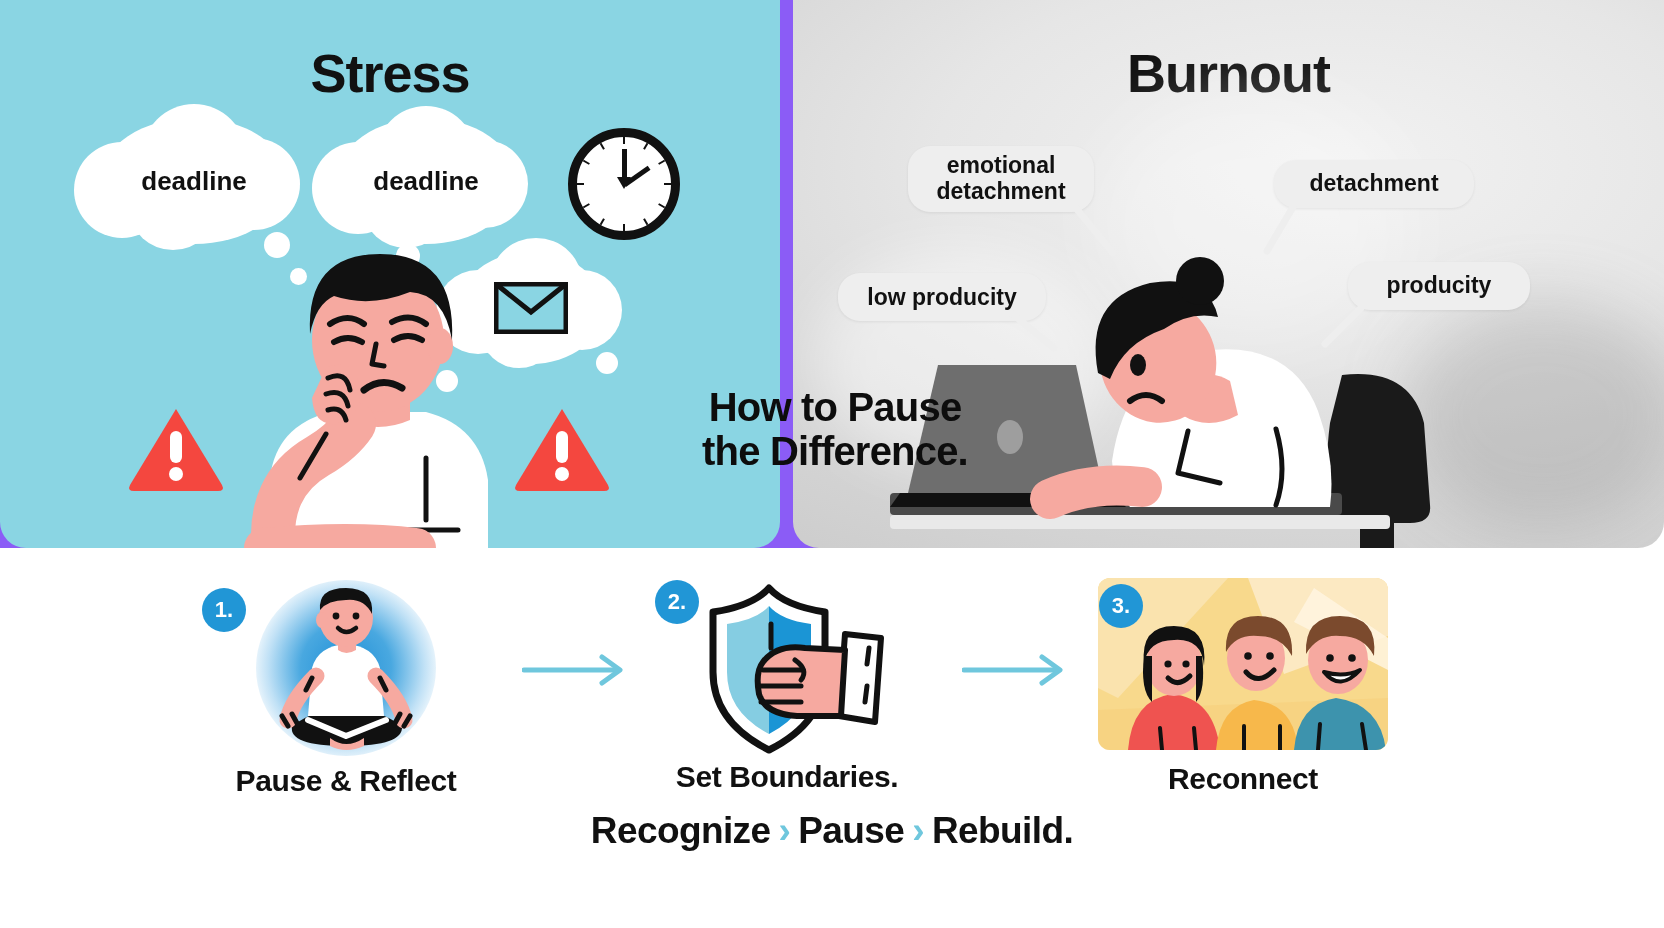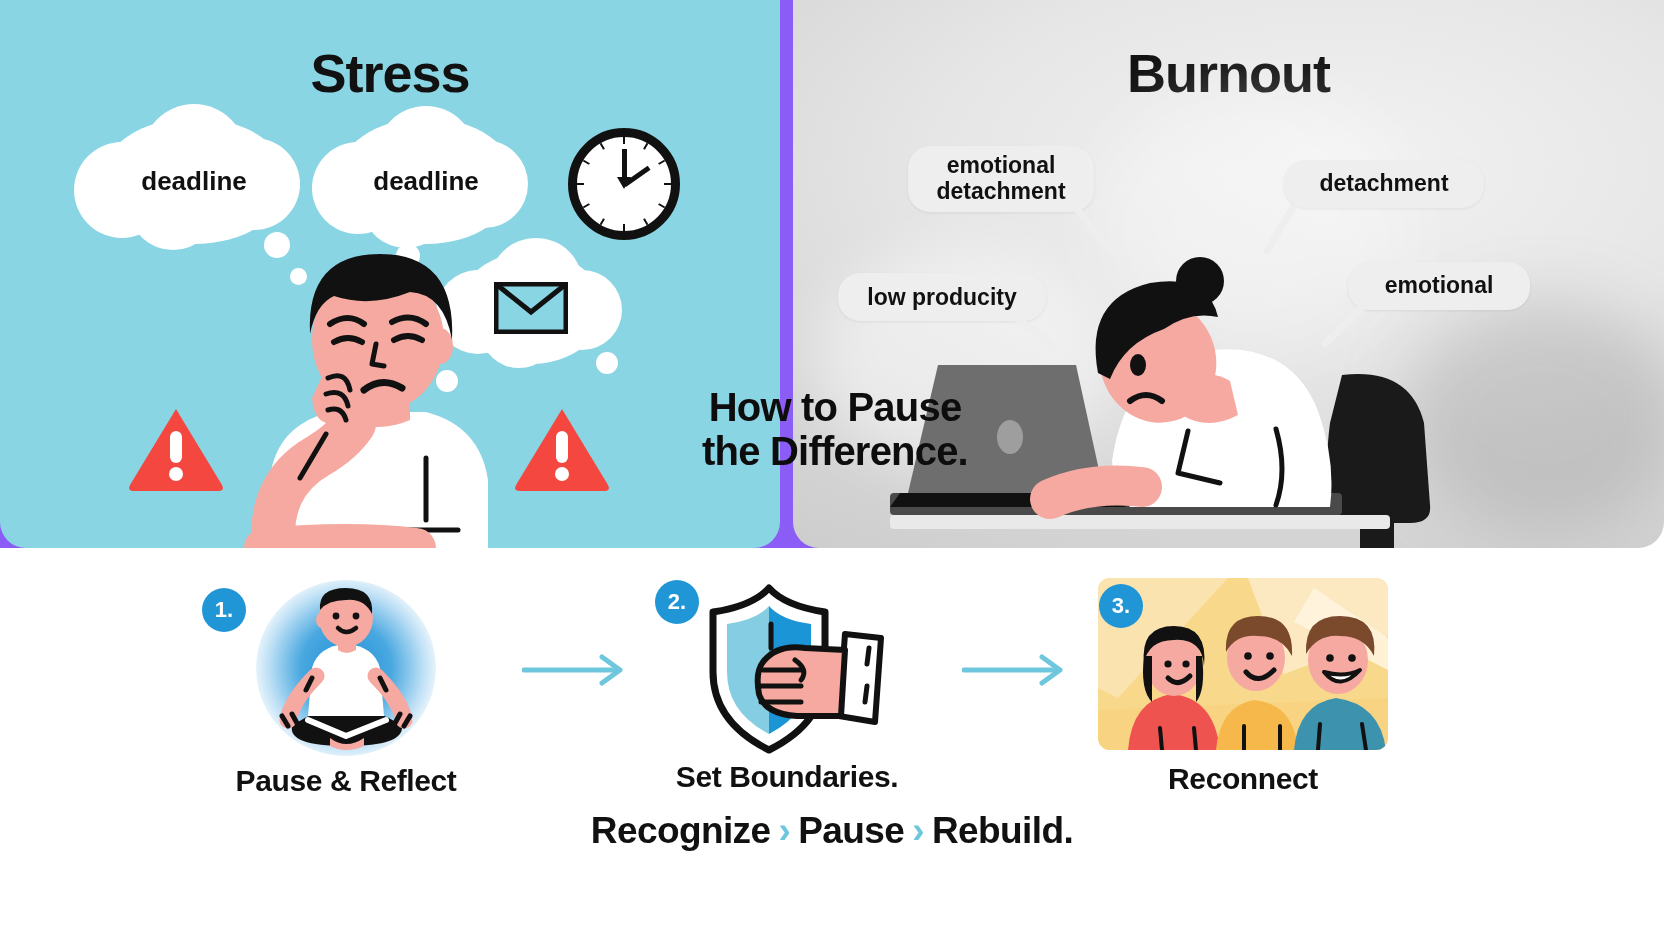--- a/index.html
+++ b/index.html
@@ -256,36 +256,36 @@
       </svg>
     </div>
 
     <div class="speech" id="sp-emotional" style="left:115px;top:146px;">
       <span>emotional detachment</span>
     </div>
     <svg style="position:absolute;left:280px;top:205px;" width="46" height="52">
       <path d="M2 2 L40 48" stroke="#eeeeee" stroke-width="7" fill="none" stroke-linecap="round"></path>
     </svg>
 
-    <div class="speech" id="sp-detach" style="left:491px;top:160px;">
+    <div class="speech" id="sp-detach" style="left:481px;top:160px;">
       <span>detachment</span>
     </div>
     <svg style="position:absolute;left:470px;top:205px;" width="36" height="50">
       <path d="M30 2 L4 46" stroke="#eeeeee" stroke-width="7" fill="none" stroke-linecap="round"></path>
     </svg>
 
     <div class="speech" id="sp-lowprod" style="left:45px;top:273px;align-items:flex-end;">
       <span>low producity</span>
     </div>
     <svg style="position:absolute;left:215px;top:310px;" width="52" height="44">
       <path d="M2 2 L46 38" stroke="#eeeeee" stroke-width="7" fill="none" stroke-linecap="round"></path>
     </svg>
 
     <div class="speech" id="sp-cynicism" style="left:555px;top:262px;">
-      <span>emotional</span>
+      <span>producity</span>
     </div>
     <svg style="position:absolute;left:528px;top:306px;" width="44" height="44">
       <path d="M40 2 L4 38" stroke="#eeeeee" stroke-width="7" fill="none" stroke-linecap="round"></path>
     </svg>
   </div>
 
   <div id="headline">
     <div>How to Pause</div>
     <div>the Difference.</div>
   </div>

